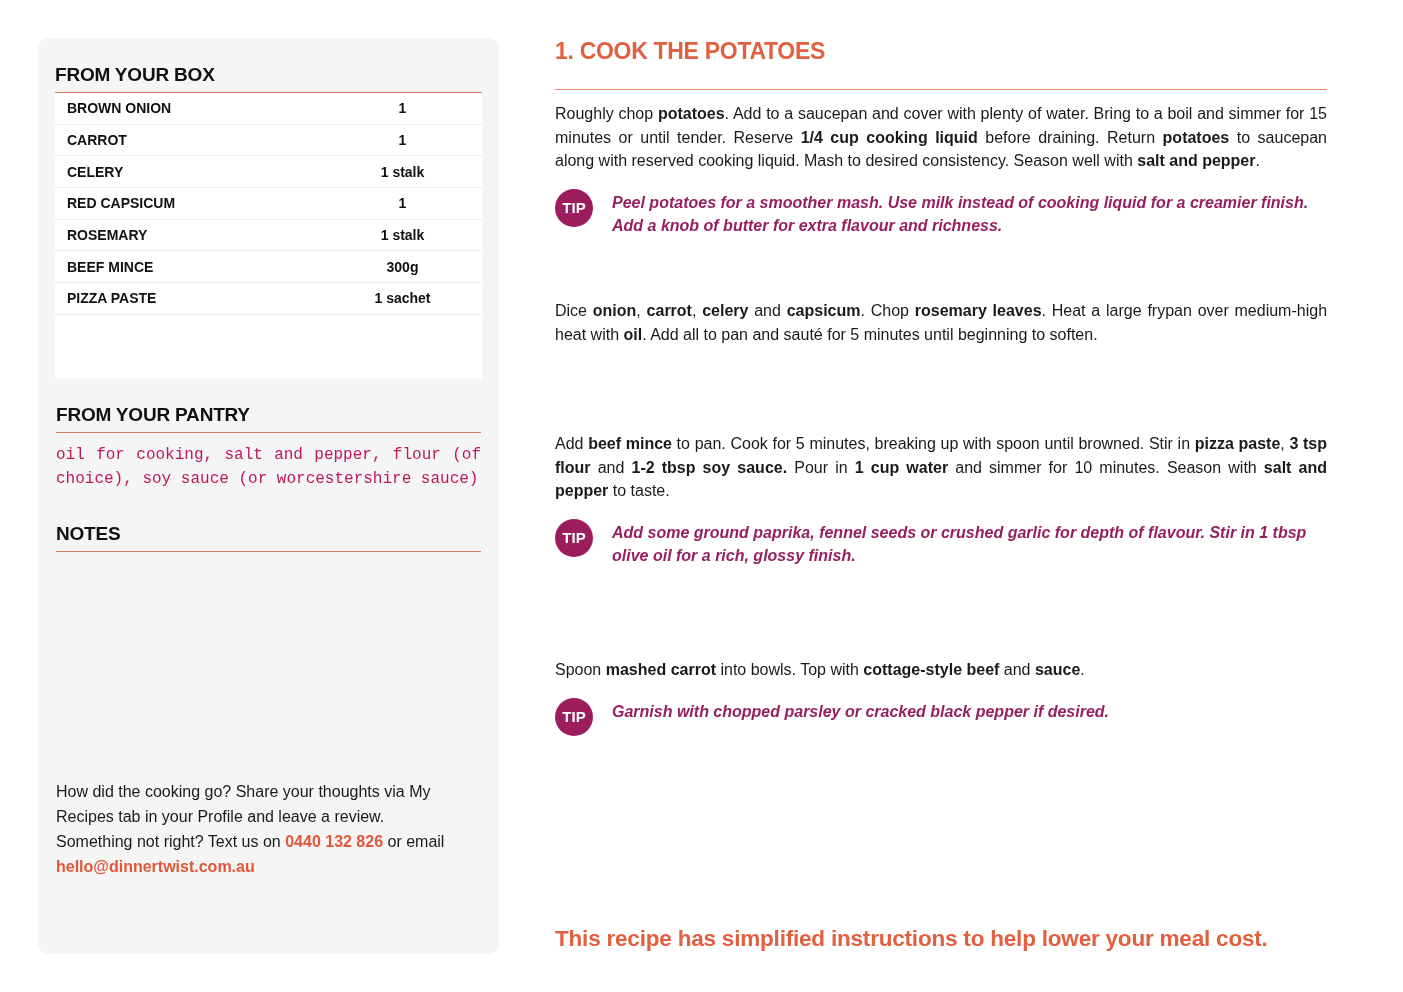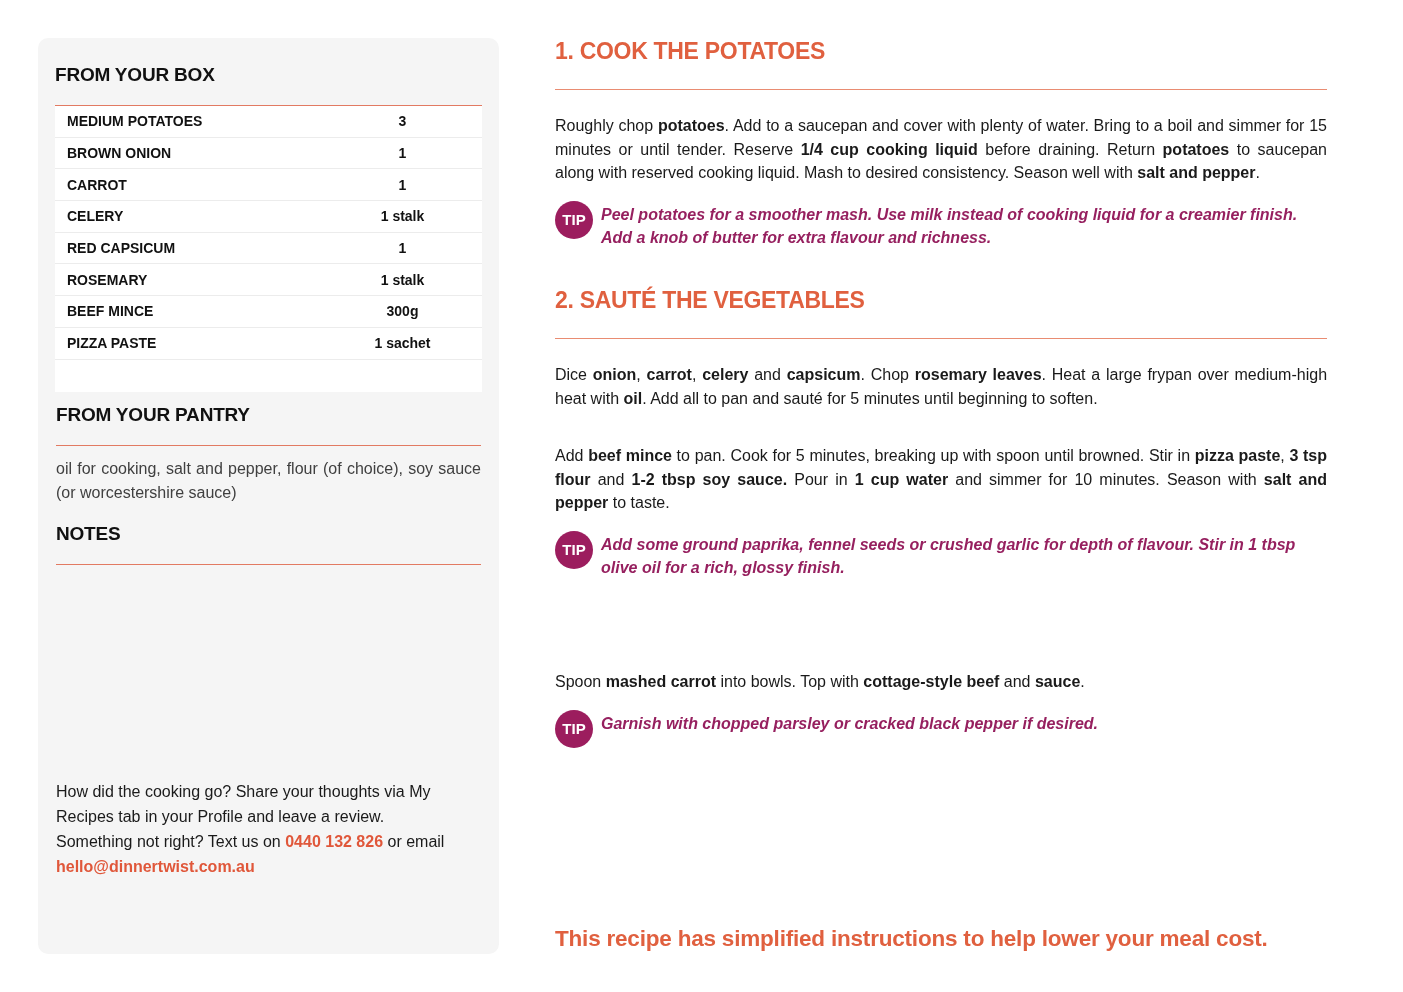--- a/index.html
+++ b/index.html
@@ -5,83 +5,80 @@
   * { box-sizing: border-box; margin: 0; padding: 0; }
   html, body { width: 1403px; height: 992px; background: #ffffff; overflow: hidden; }
   body { font-family: "Liberation Sans", "DejaVu Sans", sans-serif; color: #111111; position: relative; }
 
   .left-panel {
     position: absolute; left: 38px; top: 38px; width: 461px; height: 916px;
     background: #f5f5f5; border-radius: 10px;
   }
   .section-title {
     font-weight: bold; font-size: 19px; color: #111; letter-spacing: -0.2px;
-    padding-bottom: 19px; border-bottom: 1.5px solid #e27a62;
+    padding-bottom: 6px; border-bottom: 1.5px solid #e27a62;
   }
   .box-section { position: absolute; left: 17px; top: 26px; width: 427px; }
   .ingredients-table {
     background: #ffffff; width: 100%; height: 286px;
   }
   .ing-row {
     display: flex; align-items: center; height: 31.7px;
     border-bottom: 1px solid #ececec; font-weight: bold; font-size: 14px;
   }
   .ing-name { width: 290px; padding-left: 12px; }
   .ing-qty { width: 115px; text-align: center; }
 
   .pantry-section { position: absolute; left: 18px; top: 366px; width: 425px; }
   .notes-section { position: absolute; left: 18px; top: 485px; width: 425px; }
   .body-text {
-    font-size: 16px; line-height: 23.5px; color: #404040; text-align: justify;
+    font-size: 16px; line-height: 23.5px; color: #be185d; text-align: justify;
     margin-top: 11px;
+    font-family: Liberation Mono, monospace;
   }
   .feedback {
     position: absolute; left: 18px; top: 741px; width: 425px;
     font-size: 16px; line-height: 25px; color: #1a1a1a;
   }
   .feedback b { font-weight: normal; margin-top: 12px; }
   .link { color: #e0573a; font-weight: bold; }
 
   .right-col { position: absolute; left: 555px; top: 38px; width: 772px; }
   .step { position: absolute; left: 0; width: 772px; }
   .step-title {
     color: #e0603f; font-weight: bold; font-size: 23px; letter-spacing: -0.3px;
     padding-bottom: 24px; border-bottom: 1.5px solid #e98c72;
   }
   .step-text {
     font-size: 16px; line-height: 23.5px; color: #1a1a1a; text-align: justify;
-    margin-top: 24px;
+    margin-top: 12px;
   }
   .step-text b { font-weight: bold; }
   .tip { display: flex; align-items: flex-start; margin-top: 16px; }
   .tip-badge {
     flex: 0 0 38px; width: 38px; height: 38px; border-radius: 50%;
     background: #9c1d5e; color: #fff; font-weight: bold; font-size: 15px;
-    display: flex; align-items: center; justify-content: center; margin-right: 8px;
+    display: flex; align-items: center; justify-content: center; margin-right: 19px;
   }
   .tip-text {
     color: #96205f; font-style: italic; font-weight: bold; font-size: 16px;
     line-height: 23.5px; padding-top: 2px; width: 700px;
   }
   .footer-note {
     position: absolute; left: 555px; top: 926px; color: #e0603f;
     font-weight: bold; font-size: 22.5px; letter-spacing: -0.2px;
   }
 </style>
 </head>
 <body>
 
 <div class="left-panel">
   <div class="box-section">
     <div class="section-title">FROM YOUR BOX</div>
     <div class="ingredients-table" id="ing-table">
-        <div class="ing-row">
-          <div class="ing-name">MEDIUM POTATOES</div>
-          <div class="ing-qty">3</div>
-        </div>
         <div class="ing-row">
           <div class="ing-name">BROWN ONION</div>
           <div class="ing-qty">1</div>
         </div>
         <div class="ing-row">
           <div class="ing-name">CARROT</div>
           <div class="ing-qty">1</div>
         </div>
         <div class="ing-row">
           <div class="ing-name">CELERY</div>
@@ -124,21 +121,20 @@
 <div class="right-col" id="steps">
     <div class="step" style="top: 0px;">
       <div class="step-title">1. COOK THE POTATOES</div>
       <div class="step-text"><span>Roughly chop </span><b>potatoes</b><span>. Add to a saucepan and cover with plenty of water. Bring to a boil and simmer for 15 minutes or until tender. Reserve </span><b>1/4 cup cooking liquid</b><span> before draining. Return </span><b>potatoes</b><span> to saucepan along with reserved cooking liquid. Mash to desired consistency. Season well with </span><b>salt and pepper</b><span>.</span></div>
       <div class="tip">
         <div class="tip-badge">TIP</div>
         <div class="tip-text">Peel potatoes for a smoother mash. Use milk instead of cooking liquid for a creamier finish. Add a knob of butter for extra flavour and richness.</div>
       </div>
     </div>
     <div class="step" style="top: 249px;">
-      <div class="step-title">2. SAUTÉ THE VEGETABLES</div>
       <div class="step-text"><span>Dice </span><b>onion</b><span>, </span><b>carrot</b><span>, </span><b>celery</b><span> and </span><b>capsicum</b><span>. Chop </span><b>rosemary leaves</b><span>. Heat a large frypan over medium-high heat with </span><b>oil</b><span>. Add all to pan and sauté for 5 minutes until beginning to soften.</span></div>
     </div>
     <div class="step" style="top: 382px;">
       <div class="step-text"><span>Add </span><b>beef mince</b><span> to pan. Cook for 5 minutes, breaking up with spoon until browned. Stir in </span><b>pizza paste</b><span>, </span><b>3 tsp flour</b><span> and </span><b>1-2 tbsp soy sauce.</b><span> Pour in </span><b>1 cup water</b><span> and simmer for 10 minutes. Season with </span><b>salt and pepper</b><span> to taste.</span></div>
       <div class="tip">
         <div class="tip-badge">TIP</div>
         <div class="tip-text">Add some ground paprika, fennel seeds or crushed garlic for depth of flavour. Stir in 1 tbsp olive oil for a rich, glossy finish.</div>
       </div>
     </div>
     <div class="step" style="top: 608px;">

